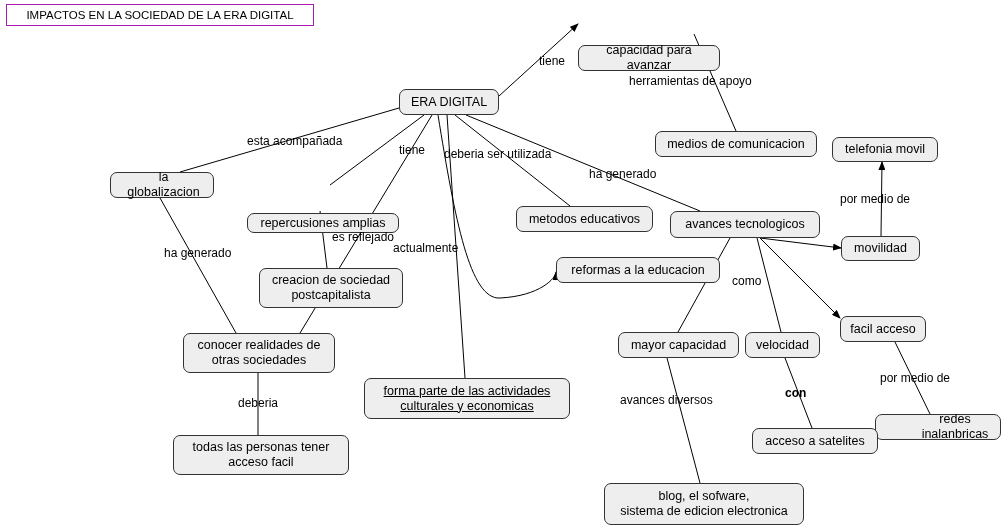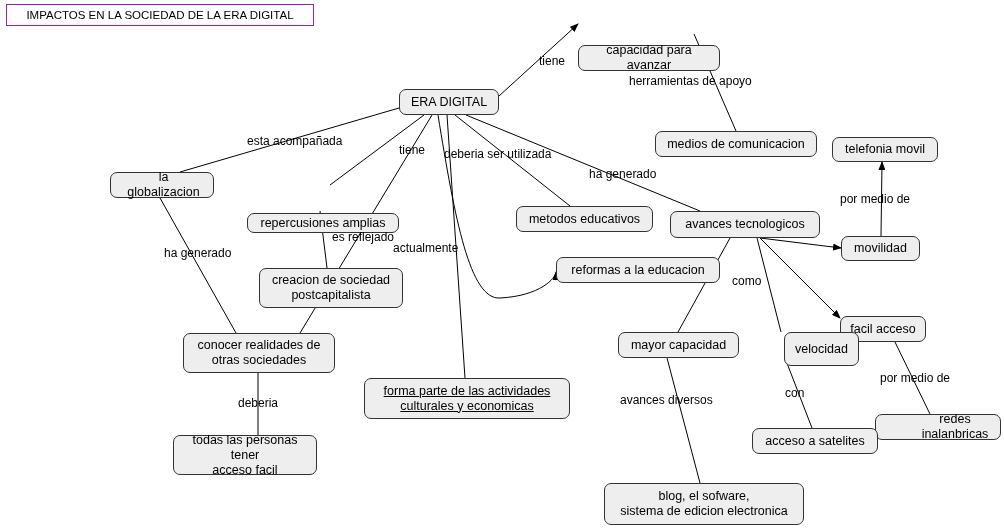--- a/index.html
+++ b/index.html
@@ -110,41 +110,41 @@
       <div class="node" style="left: 516px; top: 206px; width: 137px; height: 26px;">metodos educativos</div>
       <div class="node" style="left: 670px; top: 211px; width: 150px; height: 27px;">avances tecnologicos</div>
       <div class="node" style="left: 841px; top: 236px; width: 79px; height: 25px;">movilidad</div>
       <div class="node" style="left: 259px; top: 268px; width: 144px; height: 40px;">creacion de sociedad
 postcapitalista</div>
       <div class="node" style="left: 556px; top: 257px; width: 164px; height: 26px;">reformas a la educacion</div>
       <div class="node" style="left: 840px; top: 316px; width: 86px; height: 26px;">facil acceso</div>
       <div class="node" style="left: 183px; top: 333px; width: 152px; height: 40px;">conocer realidades de
 otras sociedades</div>
       <div class="node" style="left: 618px; top: 332px; width: 121px; height: 26px;">mayor capacidad</div>
-      <div class="node" style="left: 745px; top: 332px; width: 75px; height: 34px; margin-left: 39px;">velocidad</div>
+      <div class="node" style="left: 745px; top: 332px; width: 75px; height: 26px;">velocidad</div>
       <div class="node" style="left: 364px; top: 378px; width: 206px; height: 41px; text-decoration: underline;">forma parte de las actividades
 culturales y economicas</div>
       <div class="node" style="left: 875px; top: 414px; width: 126px; height: 26px; padding-left: 41px;">redes inalanbricas</div>
       <div class="node" style="left: 752px; top: 428px; width: 126px; height: 26px;">acceso a satelites</div>
-      <div class="node" style="left: 173px; top: 435px; width: 144px; height: 40px;">todas las personas tener
+      <div class="node" style="left: 173px; top: 435px; width: 176px; height: 40px;">todas las personas tener
 acceso facil</div>
       <div class="node" style="left: 604px; top: 483px; width: 200px; height: 42px;">blog, el sofware,
 sistema de edicion electronica</div>
     </div>
   <div id="label-layer">
       <div class="edge-label" style="left: 539px; top: 54px;">tiene</div>
       <div class="edge-label" style="left: 629px; top: 74px;">herramientas de apoyo</div>
       <div class="edge-label" style="left: 247px; top: 134px;">esta acompañada</div>
       <div class="edge-label" style="left: 399px; top: 143px;">tiene</div>
       <div class="edge-label" style="left: 444px; top: 147px;">deberia ser utilizada</div>
       <div class="edge-label" style="left: 589px; top: 167px;">ha generado</div>
       <div class="edge-label" style="left: 840px; top: 192px;">por medio de</div>
       <div class="edge-label" style="left: 164px; top: 246px;">ha generado</div>
       <div class="edge-label" style="left: 292px; top: 230px; margin-left: 40px;">es reflejado</div>
       <div class="edge-label" style="left: 393px; top: 241px;">actualmente</div>
       <div class="edge-label" style="left: 732px; top: 274px;">como</div>
       <div class="edge-label" style="left: 238px; top: 396px;">deberia</div>
       <div class="edge-label" style="left: 620px; top: 393px;">avances diversos</div>
-      <div class="edge-label" style="left: 785px; top: 386px;">con</div>
+      <div class="edge-label" style="left: 785px; top: 386px; font-weight: bold;">con</div>
       <div class="edge-label" style="left: 880px; top: 371px;">por medio de</div>
     </div>
 
 </div>
 
 </body></html>

